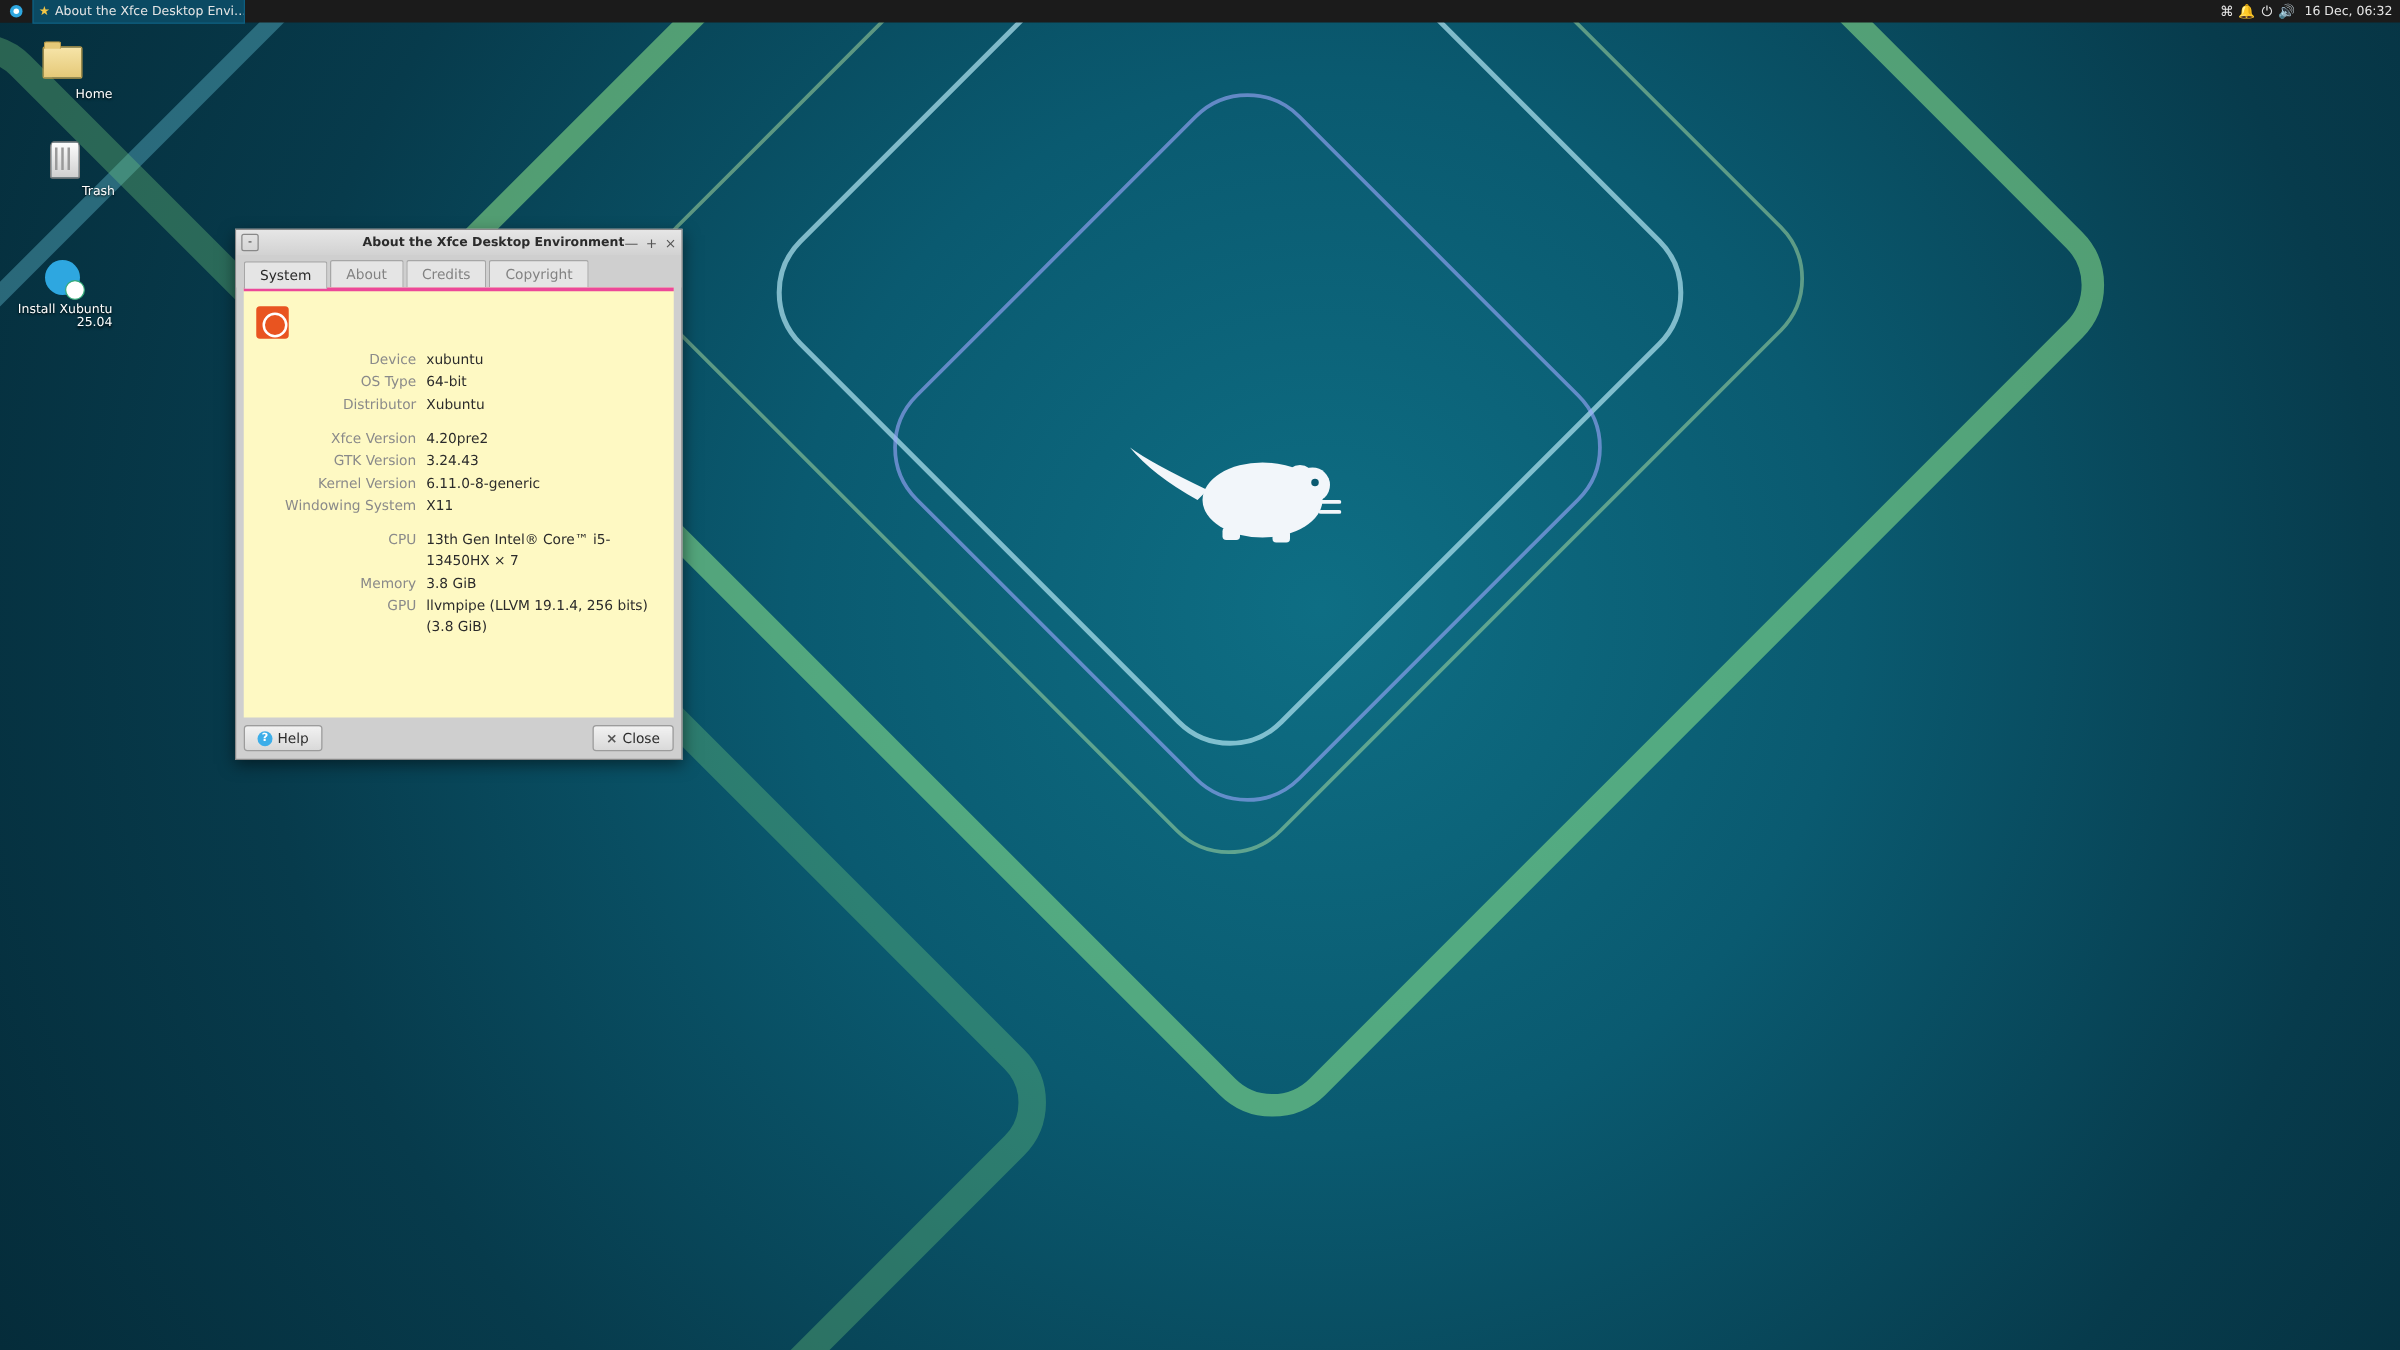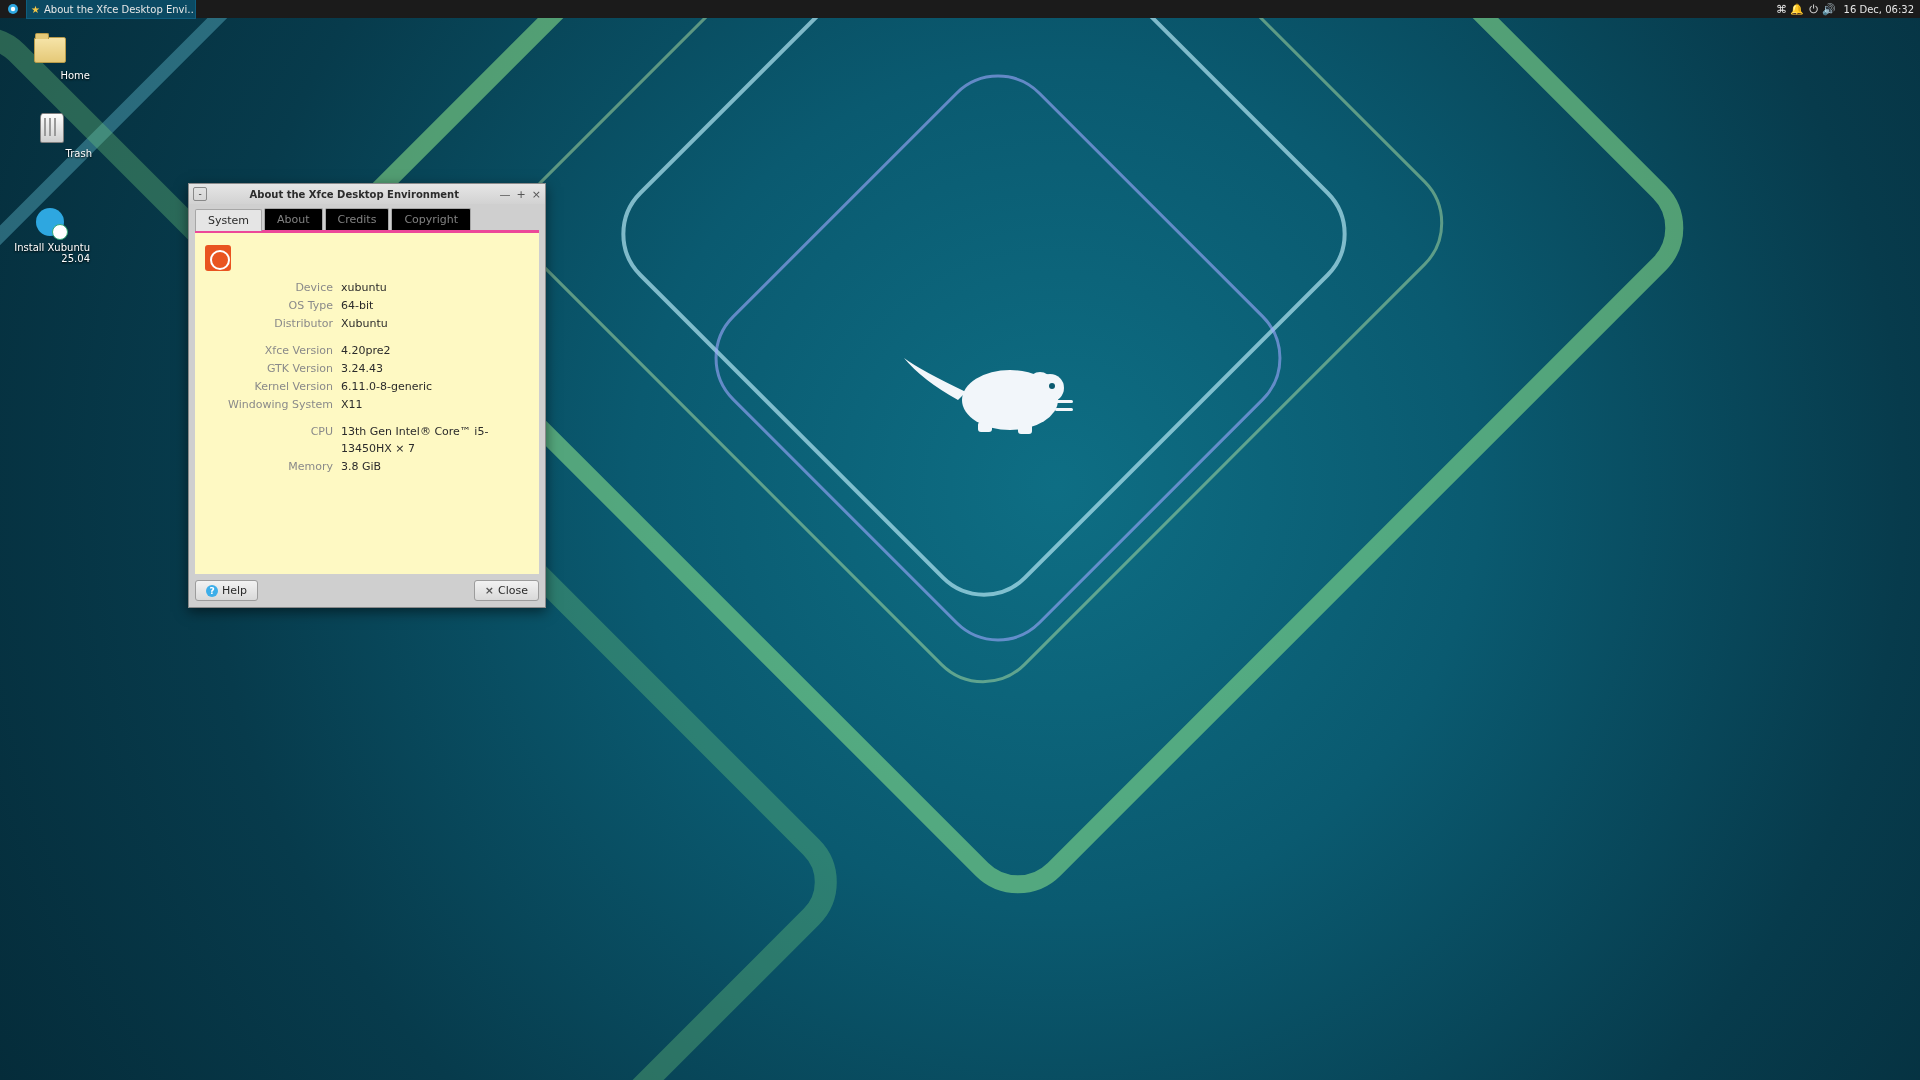--- a/index.html
+++ b/index.html
@@ -28,26 +28,26 @@
 .folder{background:linear-gradient(#f6e4a8,#e5c978);border:1px solid #b89b4a;border-radius:2px;width:30px;height:24px;position:relative}
 .folder:before{content:"";position:absolute;top:-5px;left:0;width:12px;height:5px;background:#e5c978;border:1px solid #b89b4a;border-bottom:none;border-radius:2px 2px 0 0}
 .trash{width:22px;height:28px;margin:0 auto;background:linear-gradient(#fdfdfd,#cfcfcf);border:1px solid #808080;border-radius:3px 3px 2px 2px/5px 5px 2px 2px;position:relative}
 .trash:before{content:"";position:absolute;top:4px;left:3px;width:2px;height:18px;background:#9a9a9a;box-shadow:5px 0 #9a9a9a,10px 0 #9a9a9a}
 .install{width:28px;height:28px;border-radius:50%;background:#2ea7e0;margin:0 auto;position:relative}
 .install:after{content:"";position:absolute;right:-4px;bottom:-4px;width:14px;height:14px;border-radius:50%;background:#fff;border:1px solid #3a7;}
 
 #win{position:absolute;top:183px;left:188px;width:356px;height:423px;background:#cfcfcf;border:1px solid #8a8a8a;box-shadow:0 4px 12px rgba(0,0,0,.5);display:flex;flex-direction:column;z-index:20}
 #titlebar{height:20px;background:linear-gradient(#e6e6e6,#d2d2d2);display:flex;align-items:center;font-size:10px;color:#2b2b2b;padding:0 4px}
 #titlebar .ticon{width:12px;height:12px;border:1px solid #888;border-radius:2px;font-size:9px;display:flex;align-items:center;justify-content:center;margin-right:2px}
-#titlebar .title{flex:1;text-align:center;font-weight:bold}
+#titlebar .title{flex:1;text-align:right;font-weight:bold}
 #winbtn{display:flex;gap:6px;font-size:11px;color:#555}
 #winbtn span{cursor:default}
 
 #tabs{display:flex;padding:4px 6px 0;background:#cfcfcf}
-.tab{padding:4px 12px;border:1px solid #a6a6a6;border-bottom:none;background:#000000;color:#828282;font-size:11px;margin-right:2px;border-radius:2px 2px 0 0}
+.tab{padding:4px 12px;border:1px solid #a6a6a6;border-bottom:none;background:#e5e5e5;color:#828282;font-size:11px;margin-right:2px;border-radius:2px 2px 0 0}
 .tab.active{background:#e5e5e5;color:#2b2b2b;position:relative;top:1px}
 
 #content{flex:1;border-top:3px solid #ec4899;margin:0 6px;padding:10px 6px 6px;background:#fef9c3;overflow:auto}
 #oslogo{width:26px;height:26px;background:#e95420;border-radius:3px;margin:2px 0 8px 4px;position:relative}
 #oslogo:before{content:"";position:absolute;top:5px;left:5px;width:16px;height:16px;border:2px solid #fff;border-radius:50%}
 .row{display:flex;margin:1px 0;line-height:17px}
 .row .k{width:132px;text-align:right;color:#8a8a8a;padding-right:8px}
 .row .v{flex:1;color:#2b2b2b}
 .gap{height:8px}
 
@@ -173,20 +173,24 @@
         </div>
         <div class="gap"></div>
         <div class="row">
           <div class="k">CPU</div>
           <div class="v">13th Gen Intel® Core™ i5-13450HX × 7</div>
         </div>
         <div class="row">
           <div class="k">Memory</div>
           <div class="v">3.8 GiB</div>
         </div>
+        <div class="row">
+          <div class="k">GPU</div>
+          <div class="v">llvmpipe (LLVM 19.1.4, 256 bits) (3.8 GiB)</div>
+        </div>
       </div>
   </div>
 
   <div id="footer">
     <div class="btn">
       <span class="help-ic">?</span>
       <span>Help</span>
     </div>
     <div class="spacer"></div>
     <div class="btn">

